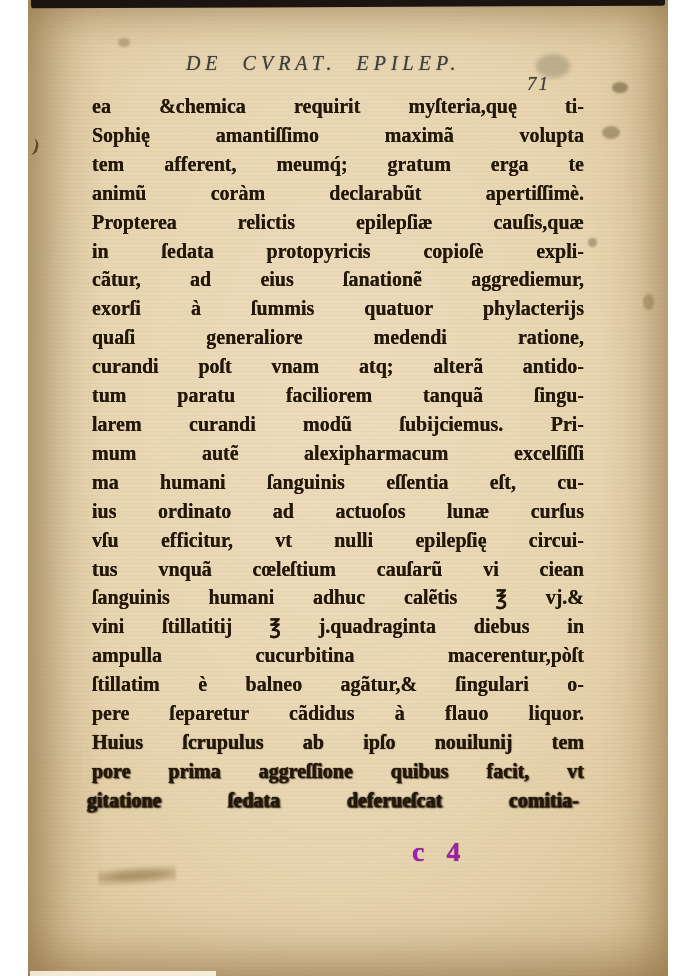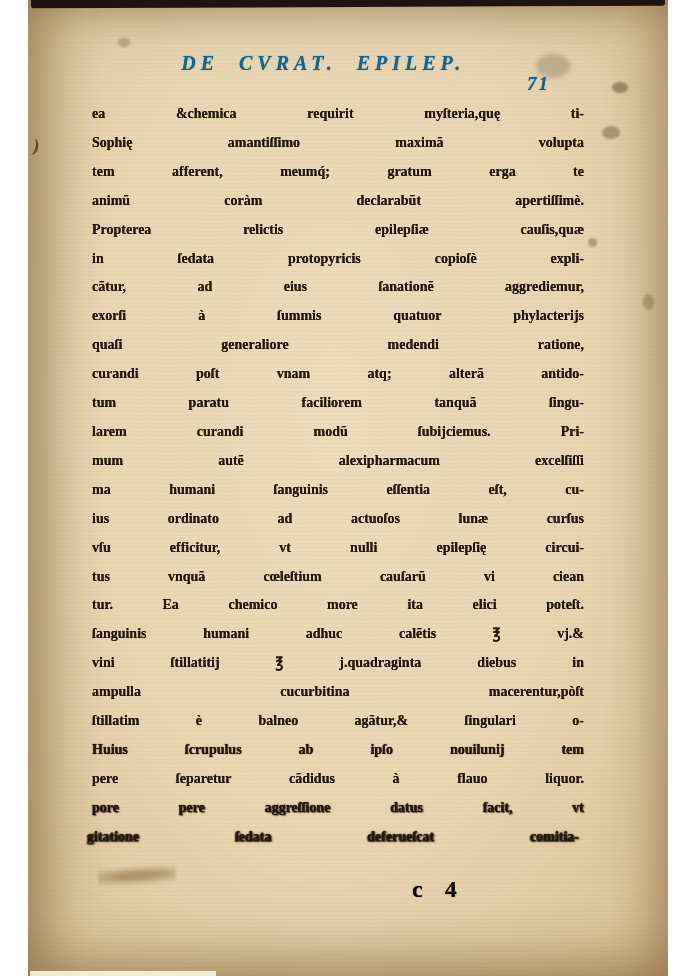--- a/index.html
+++ b/index.html
@@ -17,37 +17,37 @@
           inset -18px 0 40px rgba(120,88,42,.16),
           inset 0 -22px 45px rgba(120,88,42,.14),
           inset 0 18px 30px rgba(120,88,42,.10);}
   
   .edge-top{position:absolute;left:31px;top:-2px;width:634px;height:9px;background:#1b1410;
             transform:rotate(-0.25deg);border-radius:0 0 3px 3px;}
   .edge-bottom-light{position:absolute;left:30px;bottom:0;width:186px;height:5px;
             background:rgba(255,250,235,.85);}
   
   .textblock{position:absolute;left:92px;top:48px;width:492px;color:#211507;}
-  .pageheader{position:relative;height:40px;font-style:italic;font-weight:700;
-        font-size:20px;letter-spacing:5px;word-spacing:10px;color:#0369a1;}
+  .pageheader{position:relative;height:40px;font-style:italic;font-weight:400;
+        font-size:20px;letter-spacing:5px;word-spacing:10px;color:#404040;}
   .pageheader .title{position:absolute;left:47%;transform:translateX(-50%);top:4px;white-space:nowrap;
         text-shadow:0 0 1px rgba(30,18,6,.55);}
   .pageheader .pagenum{position:absolute;right:34px;top:6px;font-size:19px;letter-spacing:2px;
         text-shadow:0 0 1px rgba(30,18,6,.55);margin-top:19px;}
-  .bodytext{margin-top:12px;font-weight:700;font-size:14px;line-height:28.9px;
+  .bodytext{margin-top:4px;font-weight:700;font-size:20px;line-height:28.9px;
         text-align:justify;color:#221708;}
   .bodytext .line{width:100%;text-align:justify;text-align-last:justify;white-space:normal;
         text-shadow:0 0 .6px rgba(25,14,4,.85);}
   .line.sm1{text-shadow:0 0 .9px rgba(25,14,4,.95), .4px .4px .7px rgba(40,24,8,.5);}
   .line.sm2{text-shadow:0 0 1px rgba(20,10,2,.95), 1px 1px 1.2px rgba(40,24,8,.65), -0.5px 0 .8px rgba(40,24,8,.5);}
   .line.sm3{filter:blur(.35px);
         text-shadow:0 0 1.4px rgba(15,8,2,1), 1.2px 1.2px 1.6px rgba(35,20,6,.8), -1px .5px 1px rgba(35,20,6,.6);
         transform:translateX(-5px);}
   
-  .signature{position:absolute;left:412px;top:876px;font-weight:700;font-size:24px;color:#000000;
+  .signature{position:absolute;left:412px;top:836px;font-weight:700;font-size:28px;color:#a21caf;
         text-shadow:0 0 1px rgba(30,18,6,.7);}
   .signature .sig-num{margin-left:22px;}
   
   .margin-mark{position:absolute;left:33px;top:136px;font-size:18px;color:rgba(70,45,20,.8);
         transform:rotate(14deg);font-weight:700;}
   
   .ghost{position:absolute;left:98px;top:866px;width:78px;height:20px;
         background:radial-gradient(ellipse at 30% 50%, rgba(120,88,40,.45), rgba(120,88,40,0) 70%),
                    radial-gradient(ellipse at 75% 45%, rgba(120,88,40,.40), rgba(120,88,40,0) 65%);
         filter:blur(1.2px);transform:rotate(-3deg);}
@@ -94,28 +94,27 @@
       <div class="line">exorſi à ſummis quatuor phylacterijs</div>
       <div class="line">quaſi generaliore medendi ratione,</div>
       <div class="line">curandi poſt vnam atq; alterã antido-</div>
       <div class="line">tum paratu faciliorem tanquã ſingu-</div>
       <div class="line">larem curandi modũ ſubijciemus. Pri-</div>
       <div class="line">mum autẽ alexipharmacum excelſiſſi</div>
       <div class="line">ma humani ſanguinis eſſentia eſt, cu-</div>
       <div class="line">ius ordinato ad actuoſos lunæ curſus</div>
       <div class="line">vſu efficitur, vt nulli epilepſię circui-</div>
       <div class="line">tus vnquã cœleſtium cauſarũ vi ciean</div>
-      <div class="line">tur. Ea chemico more ita elici poteſt.</div>
       <div class="line">ſanguinis humani adhuc calẽtis ℥ vj.&amp;</div>
       <div class="line">vini ſtillatitij ℥ j.quadraginta diebus in</div>
       <div class="line">ampulla cucurbitina macerentur,pòſt</div>
       <div class="line">ſtillatim è balneo agãtur,&amp; ſingulari o-</div>
+      <div class="line">pere ſeparetur cãdidus à flauo liquor.</div>
       <div class="line sm1">Huius ſcrupulus ab ipſo nouilunij tem</div>
-      <div class="line">pere ſeparetur cãdidus à flauo liquor.</div>
-      <div class="line sm2">pore pere aggreſſione datus facit, vt</div>
+      <div class="line sm2">pore prima aggreſſione quibus facit, vt</div>
       <div class="line sm3">gitatione ſedata deferueſcat comitia-</div>
     </div>
   </div>
 
   <div class="signature">
     <span class="sig-letter">c</span><span class="sig-num">4</span>
   </div>
 
   <div class="ghost"></div>
 </div>

